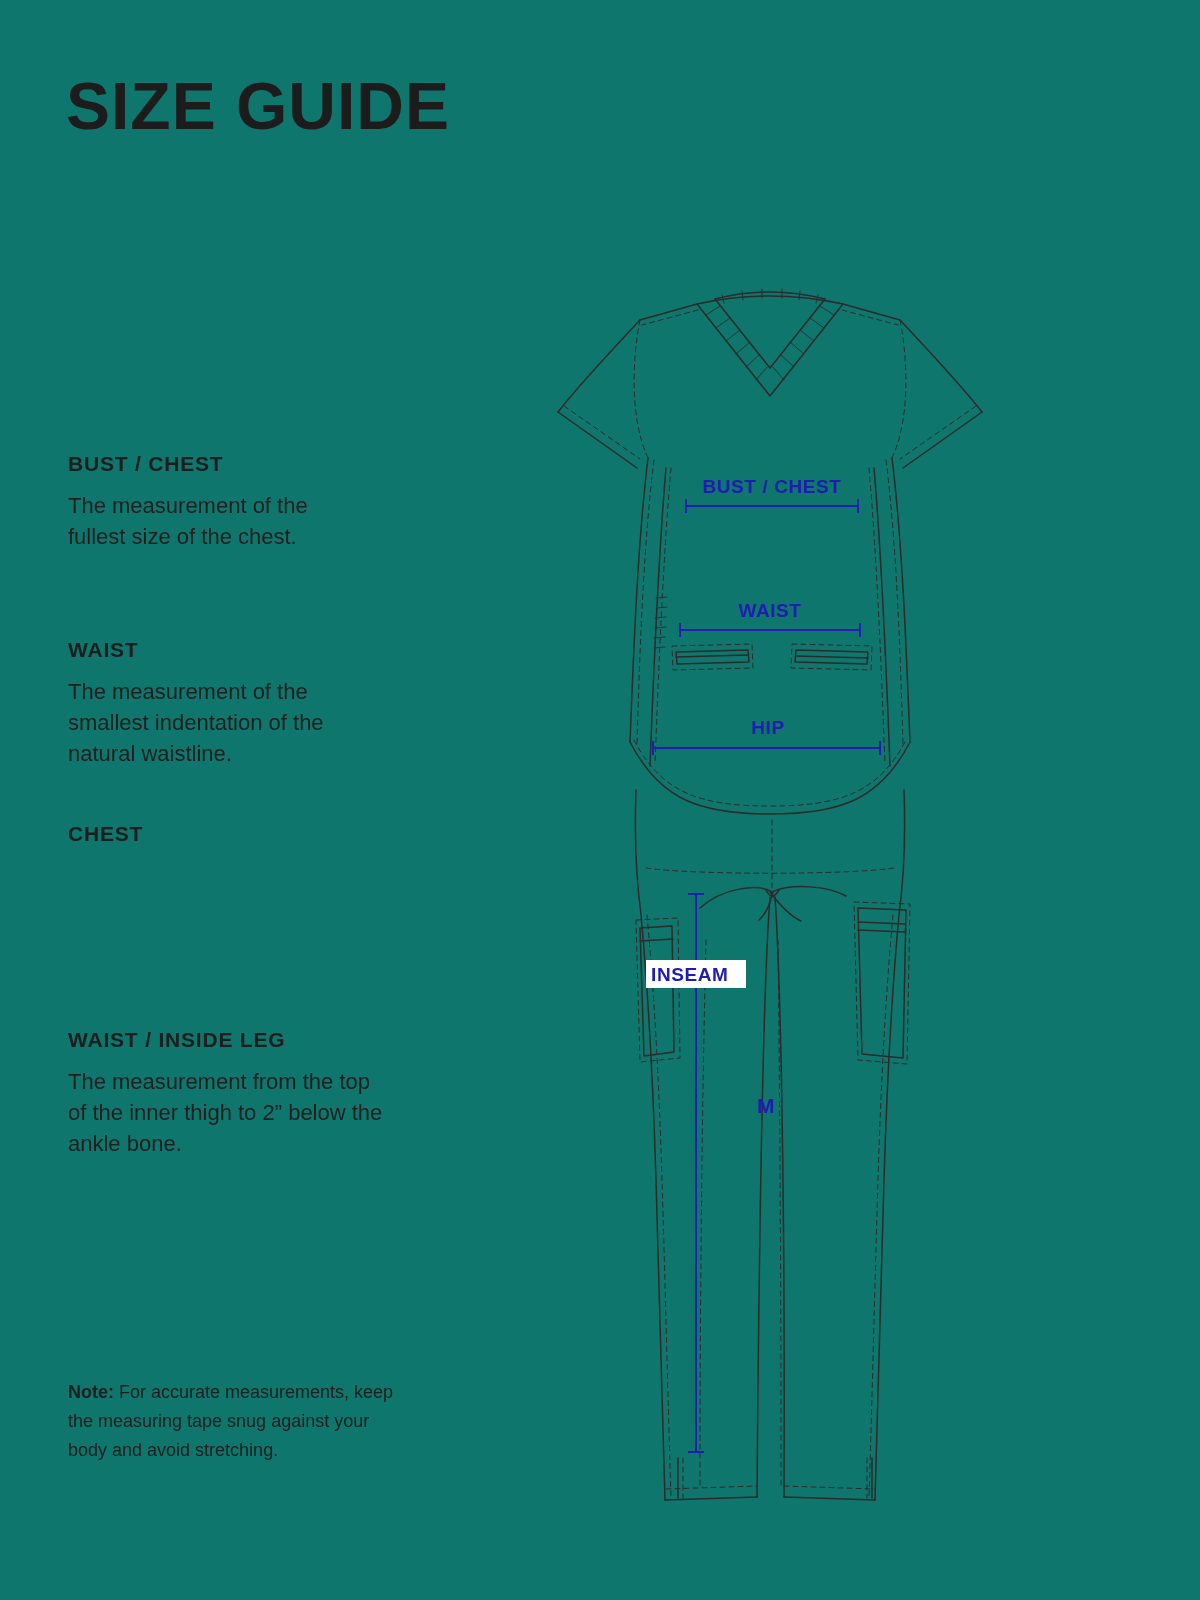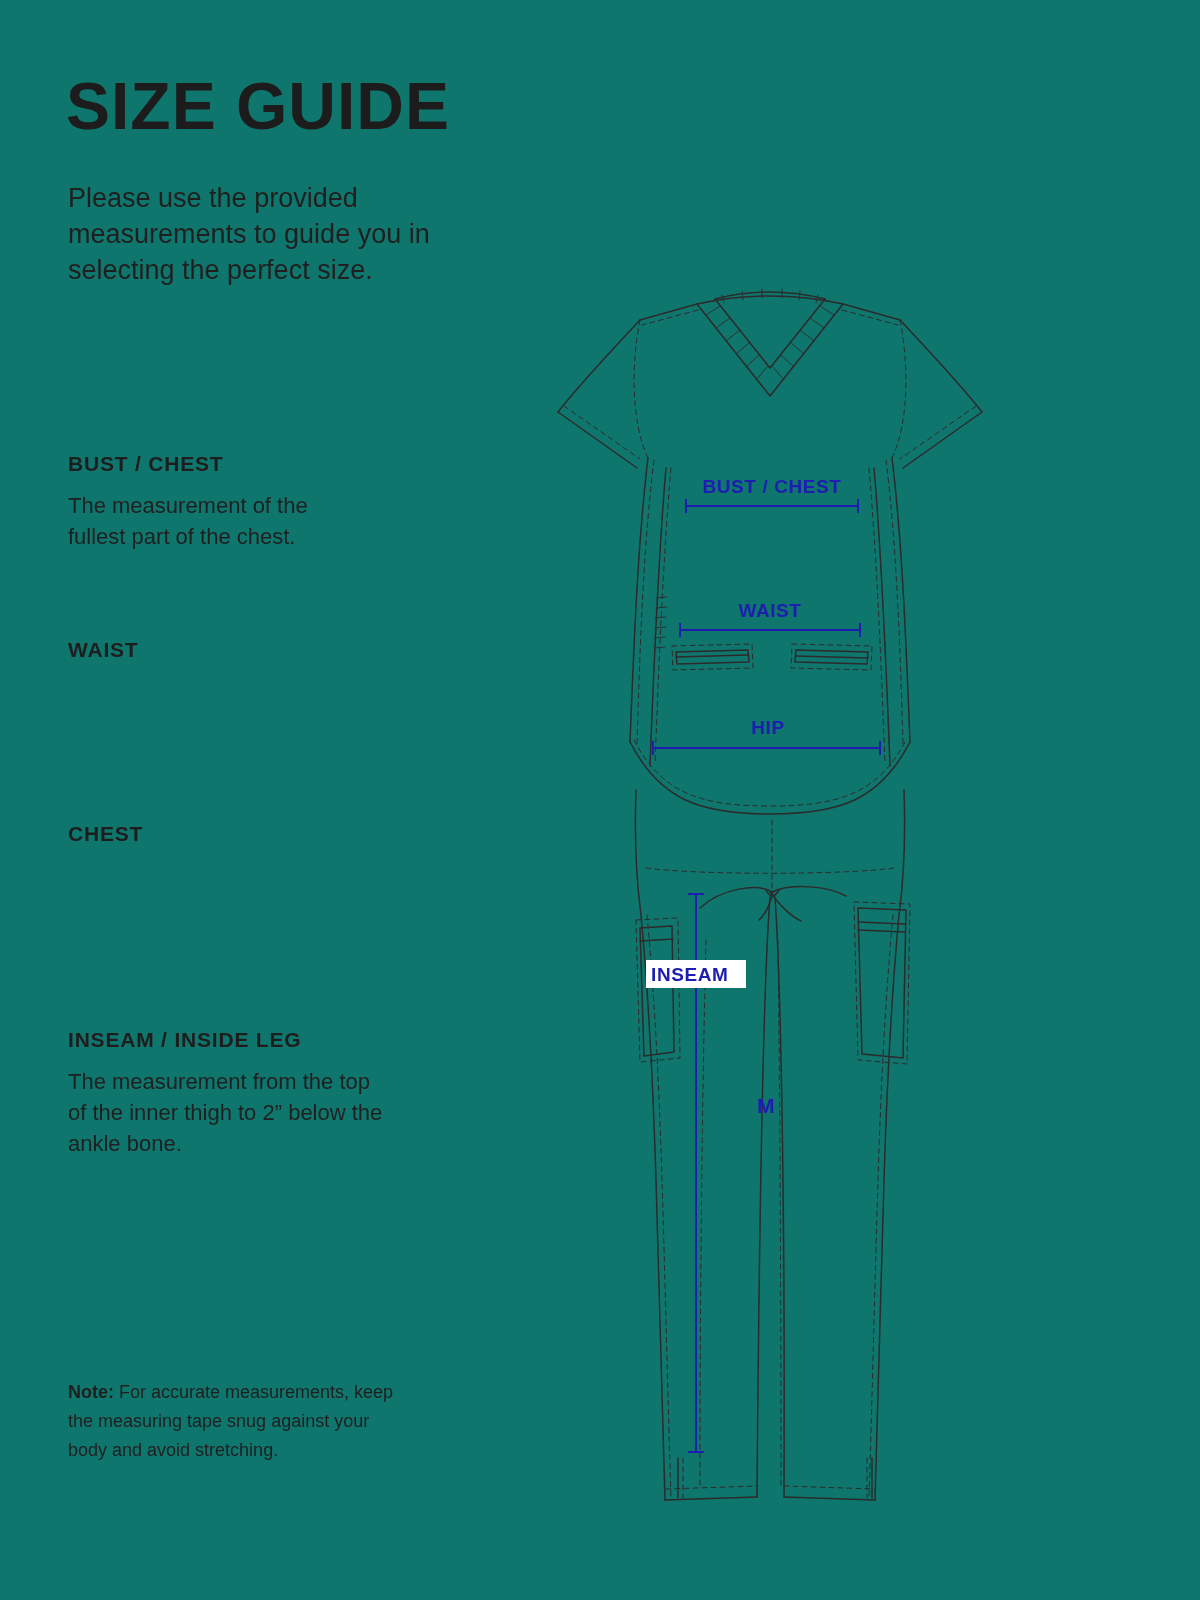--- a/index.html
+++ b/index.html
@@ -34,37 +34,37 @@
   .measure-label{font-size:19px;font-weight:700;letter-spacing:0.6px;}
   .size-label{font-size:21px;font-weight:700;}
 </style>
 </head>
 <body>
 
 <div class="canvas">
 
   <div class="page-title">SIZE GUIDE</div>
 
-  <div class="intro">Please use the provided measurements to guide you in selecting the perfect size.</div>
 
   <div class="section sec-bust">
     <h3>BUST / CHEST</h3>
-    <p>The measurement of the fullest part of the chest.</p>
+    <p>The measurement of the fullest size of the chest.</p>
   </div>
 
   <div class="section sec-waist">
     <h3>WAIST</h3>
+    <p>The measurement of the smallest indentation of the natural waistline.</p>
   </div>
 
   <div class="section sec-hips">
     <h3>CHEST</h3>
   </div>
 
   <div class="section sec-inseam">
-    <h3>INSEAM / INSIDE LEG</h3>
+    <h3>WAIST / INSIDE LEG</h3>
     <p>The measurement from the top of the inner thigh to 2” below the ankle bone.</p>
   </div>
 
   <div class="note">
     <span class="note-label">Note:</span><span> For accurate measurements, keep the measuring tape snug against your body and avoid stretching.</span>
   </div>
 
   <svg class="diagram" viewBox="535 275 470 1260" xmlns="http://www.w3.org/2000/svg">
 
     <g fill="none" stroke="#2b2b2b" stroke-width="1.5" stroke-linejoin="round" stroke-linecap="round">

